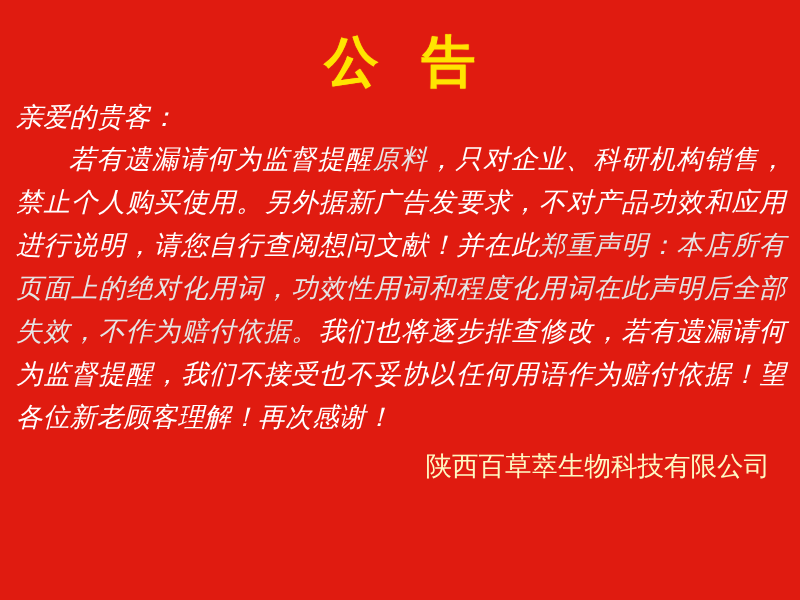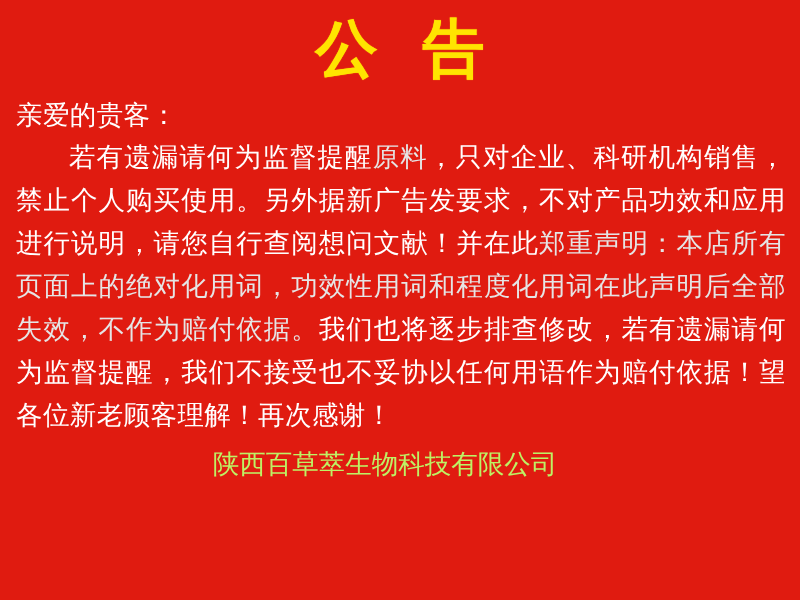--- a/index.html
+++ b/index.html
@@ -16,52 +16,52 @@
   .notice {
     position: relative;
     width: 800px;
     height: 600px;
     box-sizing: border-box;
     background: #e01b10;
   }
   .title {
     text-align: center;
     color: #ffe400;
-    font-size: 62px;
+    font-size: 54px;
     font-weight: bold;
     letter-spacing: 14px;
-    padding-top: 10px;
+    padding-top: 28px;
     padding-left: 14px;
     line-height: 1.25;
     text-shadow: 0 0 1px #ffe400;
   }
   .body-text {
-    margin-top: 6px;
     padding: 0 14px 0 16px;
     color: #ffffff;
     font-size: 26.5px;
     line-height: 1.62;
     letter-spacing: 0.4px;
     text-align: justify;
     text-justify: inter-ideograph;
+    font-style: italic;
   }
   .p {
     margin: 0;
   }
   .p.indent {
     text-indent: 2em;
   }
   .hl {
     color: #e5e5e5;
   }
   .signature {
     margin-top: 8px;
     padding-right: 30px;
-    text-align: center;
-    color: #bef264;
+    text-align: right;
+    color: #fef9c3;
     font-size: 26.5px;
     line-height: 1.5;
   }
 </style>
 </head>
 <body>
 
 <div class="notice">
 
   <div class="title">公 告</div>

